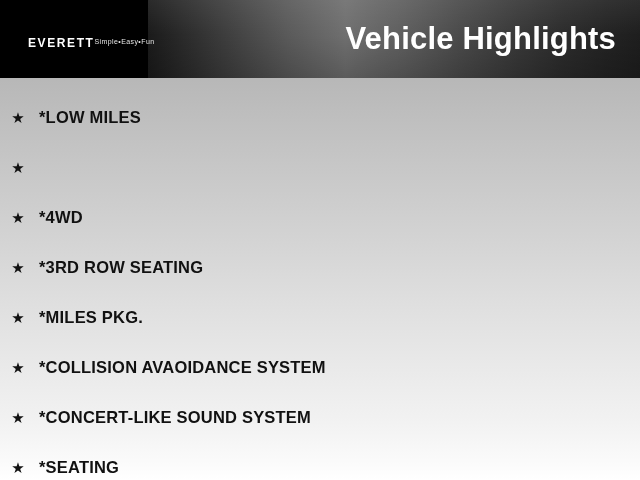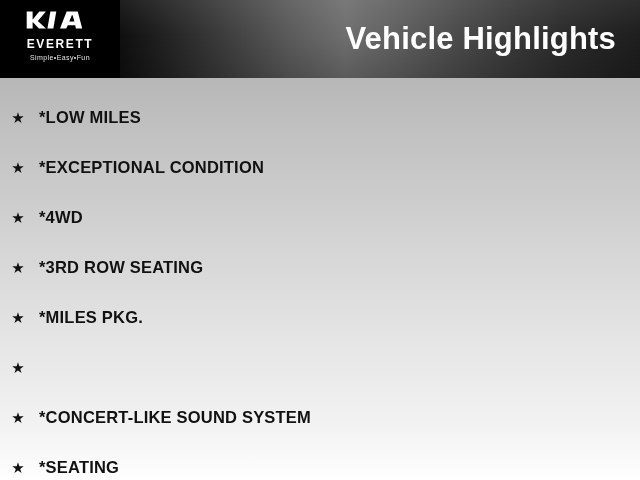--- a/index.html
+++ b/index.html
@@ -62,23 +62,24 @@
 
   
   .dealer-logo {
     position: absolute;
     left: 0;
     top: 0;
     width: 120px;
     height: 78px;
     background: #000000;
     display: flex;
-    flex-direction: column;
+    flex-direction: row;
     align-items: center;
     justify-content: flex-start;
+    padding-left: 28px;
   }
   .kia-mark {
     margin-top: 9px;
     width: 74px;
     height: 22px;
     display: block;
   }
   .dealer-name {
     margin-top: 7px;
     color: #ffffff;
@@ -164,40 +165,40 @@
 
   <div class="highlights">
 
     <div class="highlight-row">
       <span class="star-icon">★</span>
       <span class="highlight-text">*LOW MILES</span>
     </div>
 
     <div class="highlight-row">
       <span class="star-icon">★</span>
-      <span class="highlight-text">*EXCEPTIONAL CONDITION</span>
     </div>
 
     <div class="highlight-row">
       <span class="star-icon">★</span>
       <span class="highlight-text">*4WD</span>
     </div>
 
     <div class="highlight-row">
       <span class="star-icon">★</span>
       <span class="highlight-text">*3RD ROW SEATING</span>
     </div>
 
     <div class="highlight-row">
       <span class="star-icon">★</span>
       <span class="highlight-text">*MILES PKG.</span>
     </div>
 
     <div class="highlight-row">
       <span class="star-icon">★</span>
+      <span class="highlight-text">*COLLISION AVAOIDANCE SYSTEM</span>
     </div>
 
     <div class="highlight-row">
       <span class="star-icon">★</span>
       <span class="highlight-text">*CONCERT-LIKE SOUND SYSTEM</span>
     </div>
 
     <div class="highlight-row">
       <span class="star-icon">★</span>
       <span class="highlight-text">*SEATING</span>

